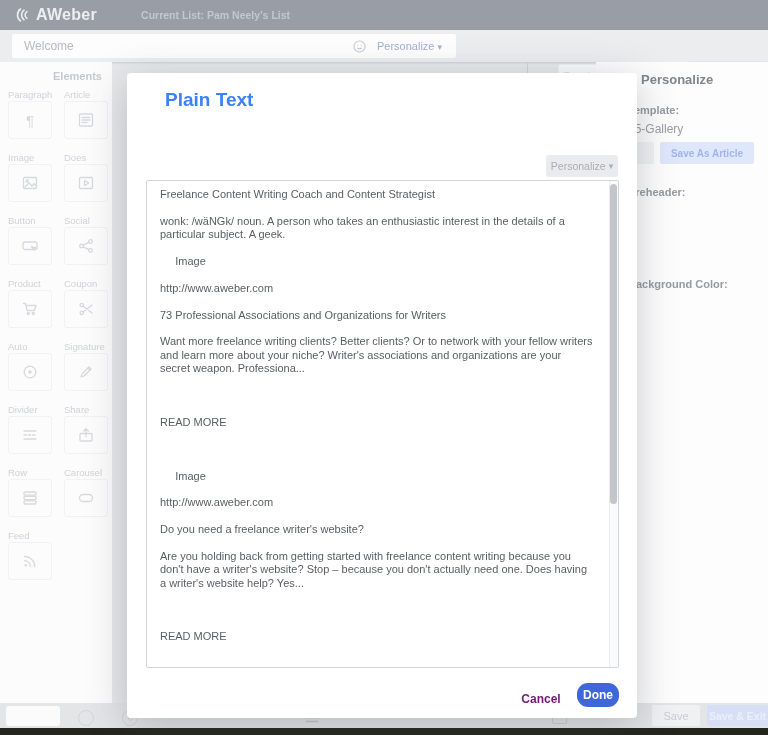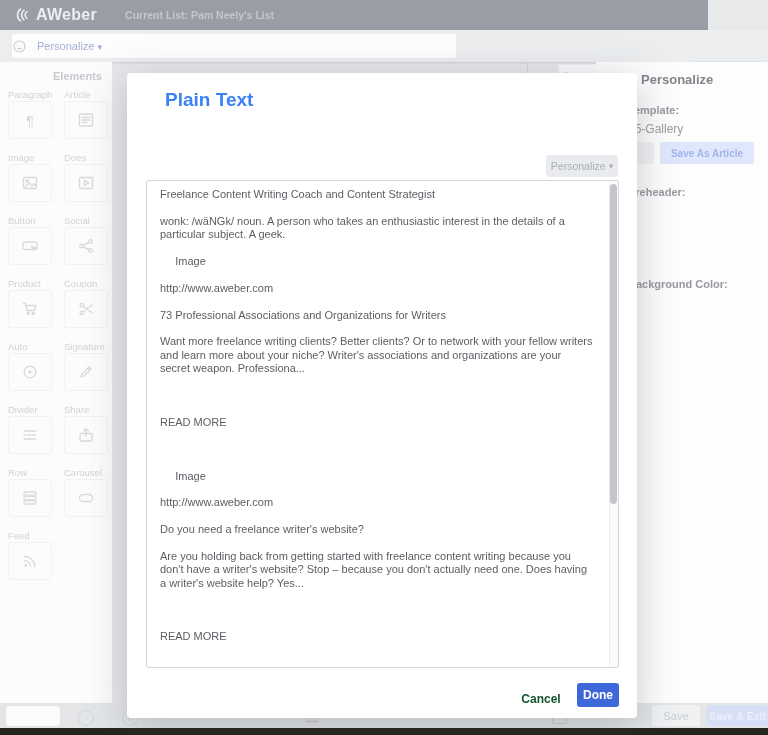--- a/index.html
+++ b/index.html
@@ -4,25 +4,25 @@
 <style>
   * { margin:0; padding:0; box-sizing:border-box; }
   html,body { background:#d7d9dc; }
   .app {
     position:relative; width:768px; height:735px; overflow:hidden;
     font-family:"Liberation Sans", sans-serif; background:#e8e9eb;
   }
   .abs { position:absolute; }
 
   
-  .header { left:0; top:0; width:708px; height:30px; background:#999da6; display:flex; align-items:center; }
+  .header { left:0; top:0; width:768px; height:30px; background:#999da6; display:flex; align-items:center; }
   .logo { display:flex; align-items:center; margin-left:14px; color:#f4f5f7; }
   .logo-mark { margin-right:4px; display:flex; align-items:center; }
   .logo-text { font-size:16px; font-weight:bold; letter-spacing:.3px; color:#eceef2; }
-  .current-list { margin-left:28px; font-size:10.5px; font-weight:bold; color:#c3c7cf; }
+  .current-list { margin-left:44px; font-size:10.5px; font-weight:bold; color:#c3c7cf; }
 
   .toolbar { left:0; top:30px; width:768px; height:32px; background:#ebedef; box-shadow:0 1px 2px rgba(120,125,135,.25); }
   .subject-input { left:12px; top:4px; width:444px; height:24px; background:#fdfdfe; border-radius:2px;
     display:flex; align-items:center; }
   .subject-text { margin-left:12px; font-size:12px; color:#b7bac1; flex:1; }
   .emoji-btn { color:#c9ccd3; display:flex; align-items:center; margin-right:10px; }
   .personalize-toolbar { font-size:11px; color:#a5aed2; margin-right:14px; white-space:nowrap; }
   .chev { font-size:9px; margin-left:3px; }
   .tb-btn { top:34px; height:24px; background:#fbfbfd; border:1px solid #f0f1f4; border-radius:2px;
     font-size:10px; color:#dcdee3; display:flex; align-items:center; justify-content:center; }
@@ -80,23 +80,23 @@
     font-size:10.5px; color:#aaafb6; display:flex; align-items:center; justify-content:center; }
   .m-textarea { position:absolute; left:19px; top:107px; width:473px; height:488px;
     border:1px solid #d3d5d9; border-radius:2px; background:#fff; resize:none; outline:none;
     padding:7px 24px 240px 13px; font-family:"Liberation Sans", sans-serif;
     font-size:11px; line-height:13.4px; color:#5a5e63; overflow-y:scroll;
     scrollbar-width:none; }
   .m-textarea::-webkit-scrollbar { display:none; }
   .sb-track { position:absolute; left:482px; top:108px; width:9px; height:486px; background:#fafbfc; border-left:1px solid #ececee; }
   .sb-thumb { position:absolute; left:483px; top:111px; width:7px; height:320px; background:#c2c5ca; border-radius:4px; }
   .m-cancel { position:absolute; left:392px; top:614px; width:44px; height:23px; background:none; border:none;
-    font-size:12px; font-weight:bold; color:#14532d; display:flex; align-items:center; justify-content:center; cursor:pointer;
+    font-size:12px; font-weight:bold; color:#701a75; display:flex; align-items:center; justify-content:center; cursor:pointer;
     font-family:"Liberation Sans", sans-serif; }
-  .m-done { position:absolute; left:450px; top:610px; width:42px; height:24px; background:#3e68d9; border:none; border-radius:3px;
+  .m-done { position:absolute; left:450px; top:610px; width:42px; height:24px; background:#3e68d9; border:none; border-radius:11px;
     font-size:12px; font-weight:bold; color:#ffffff; display:flex; align-items:center; justify-content:center; cursor:pointer;
     font-family:"Liberation Sans", sans-serif; }
 
   svg { display:block; }
 </style>
 </head>
 <body>
 
 <div class="app">
 
@@ -109,20 +109,21 @@
             <path d="M13 5.6a4 4 0 000 6.8"></path>
         </svg>
       </span>
       <span class="logo-text">AWeber</span>
     </div>
     <span class="current-list">Current List: Pam Neely's List</span>
   </div>
 
   <div class="abs toolbar">
     <div class="abs subject-input">
+      <span class="subject-text">Welcome</span>
       <span class="emoji-btn">
         <svg width="15" height="15" viewBox="0 0 18 18" fill="none" stroke="#c9ccd3" stroke-width="1.4">
           <circle cx="9" cy="9" r="6.6"></circle>
             <circle cx="6.8" cy="7.5" r="0.6" fill="#c9ccd3" stroke="none"></circle>
           <circle cx="11.2" cy="7.5" r="0.6" fill="#c9ccd3" stroke="none"></circle>
             <path d="M6.3 10.6a3.6 3.6 0 005.4 0"></path>
         </svg>
       </span>
       <span class="personalize-toolbar">
         <span>Personalize</span><span class="chev">▾</span>

